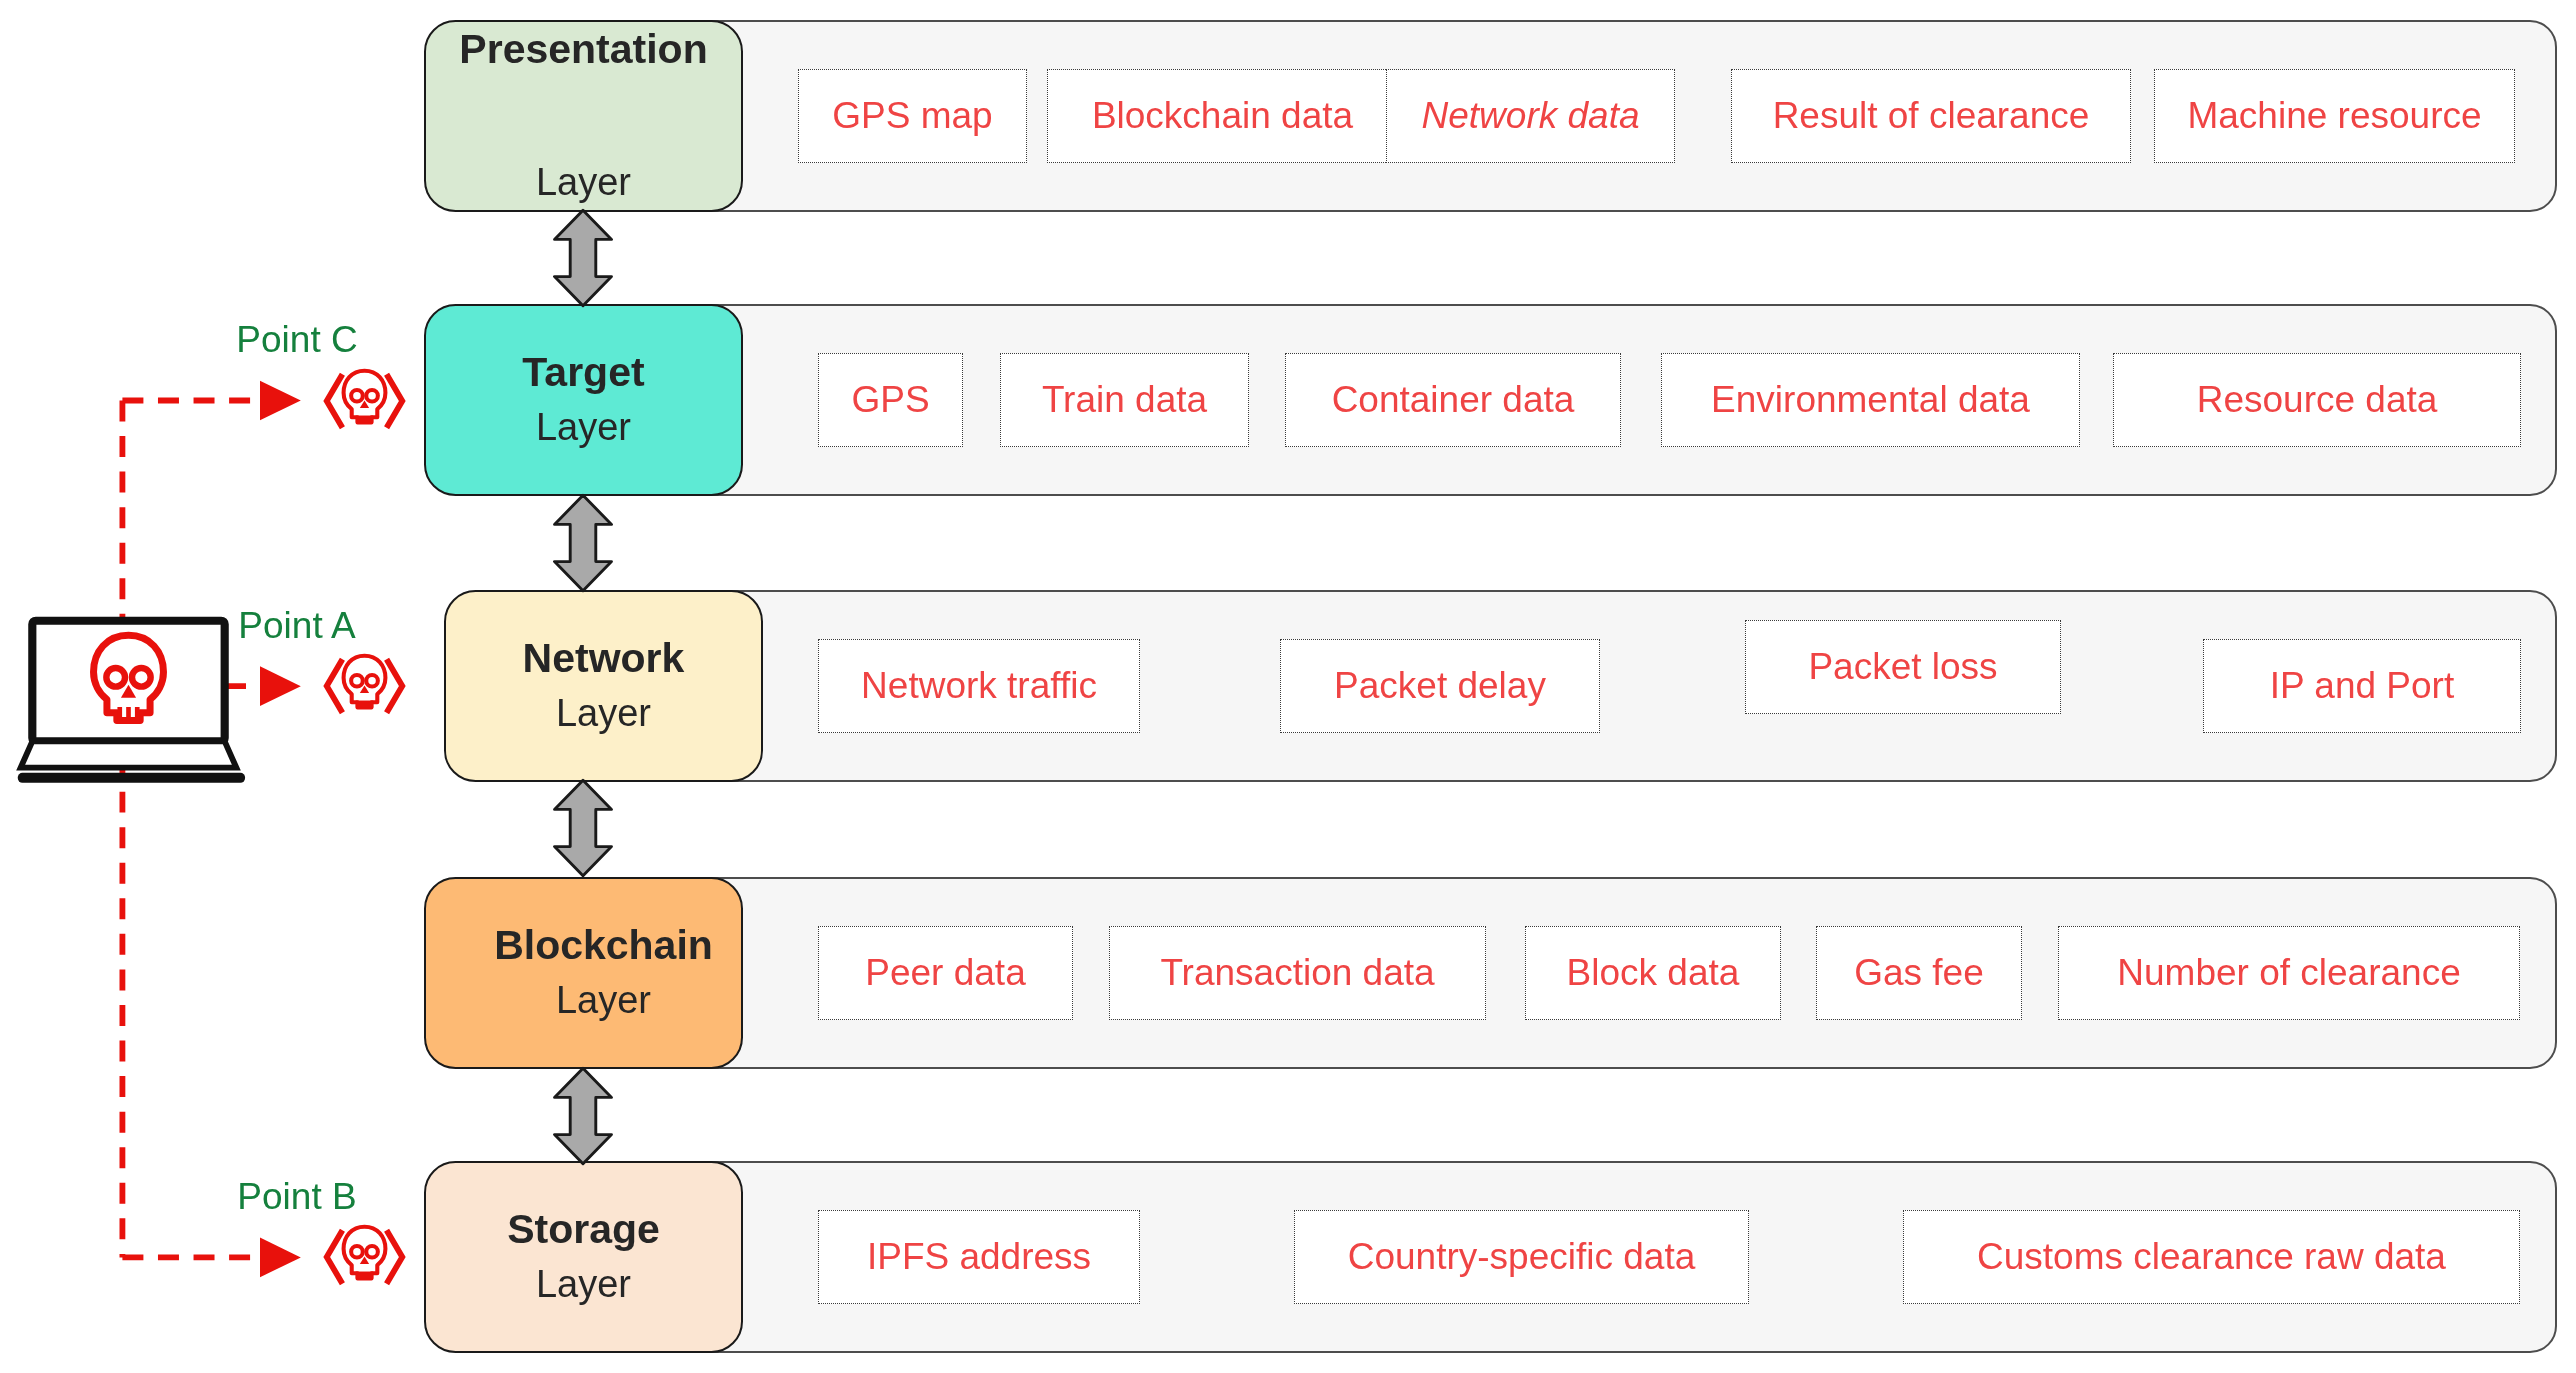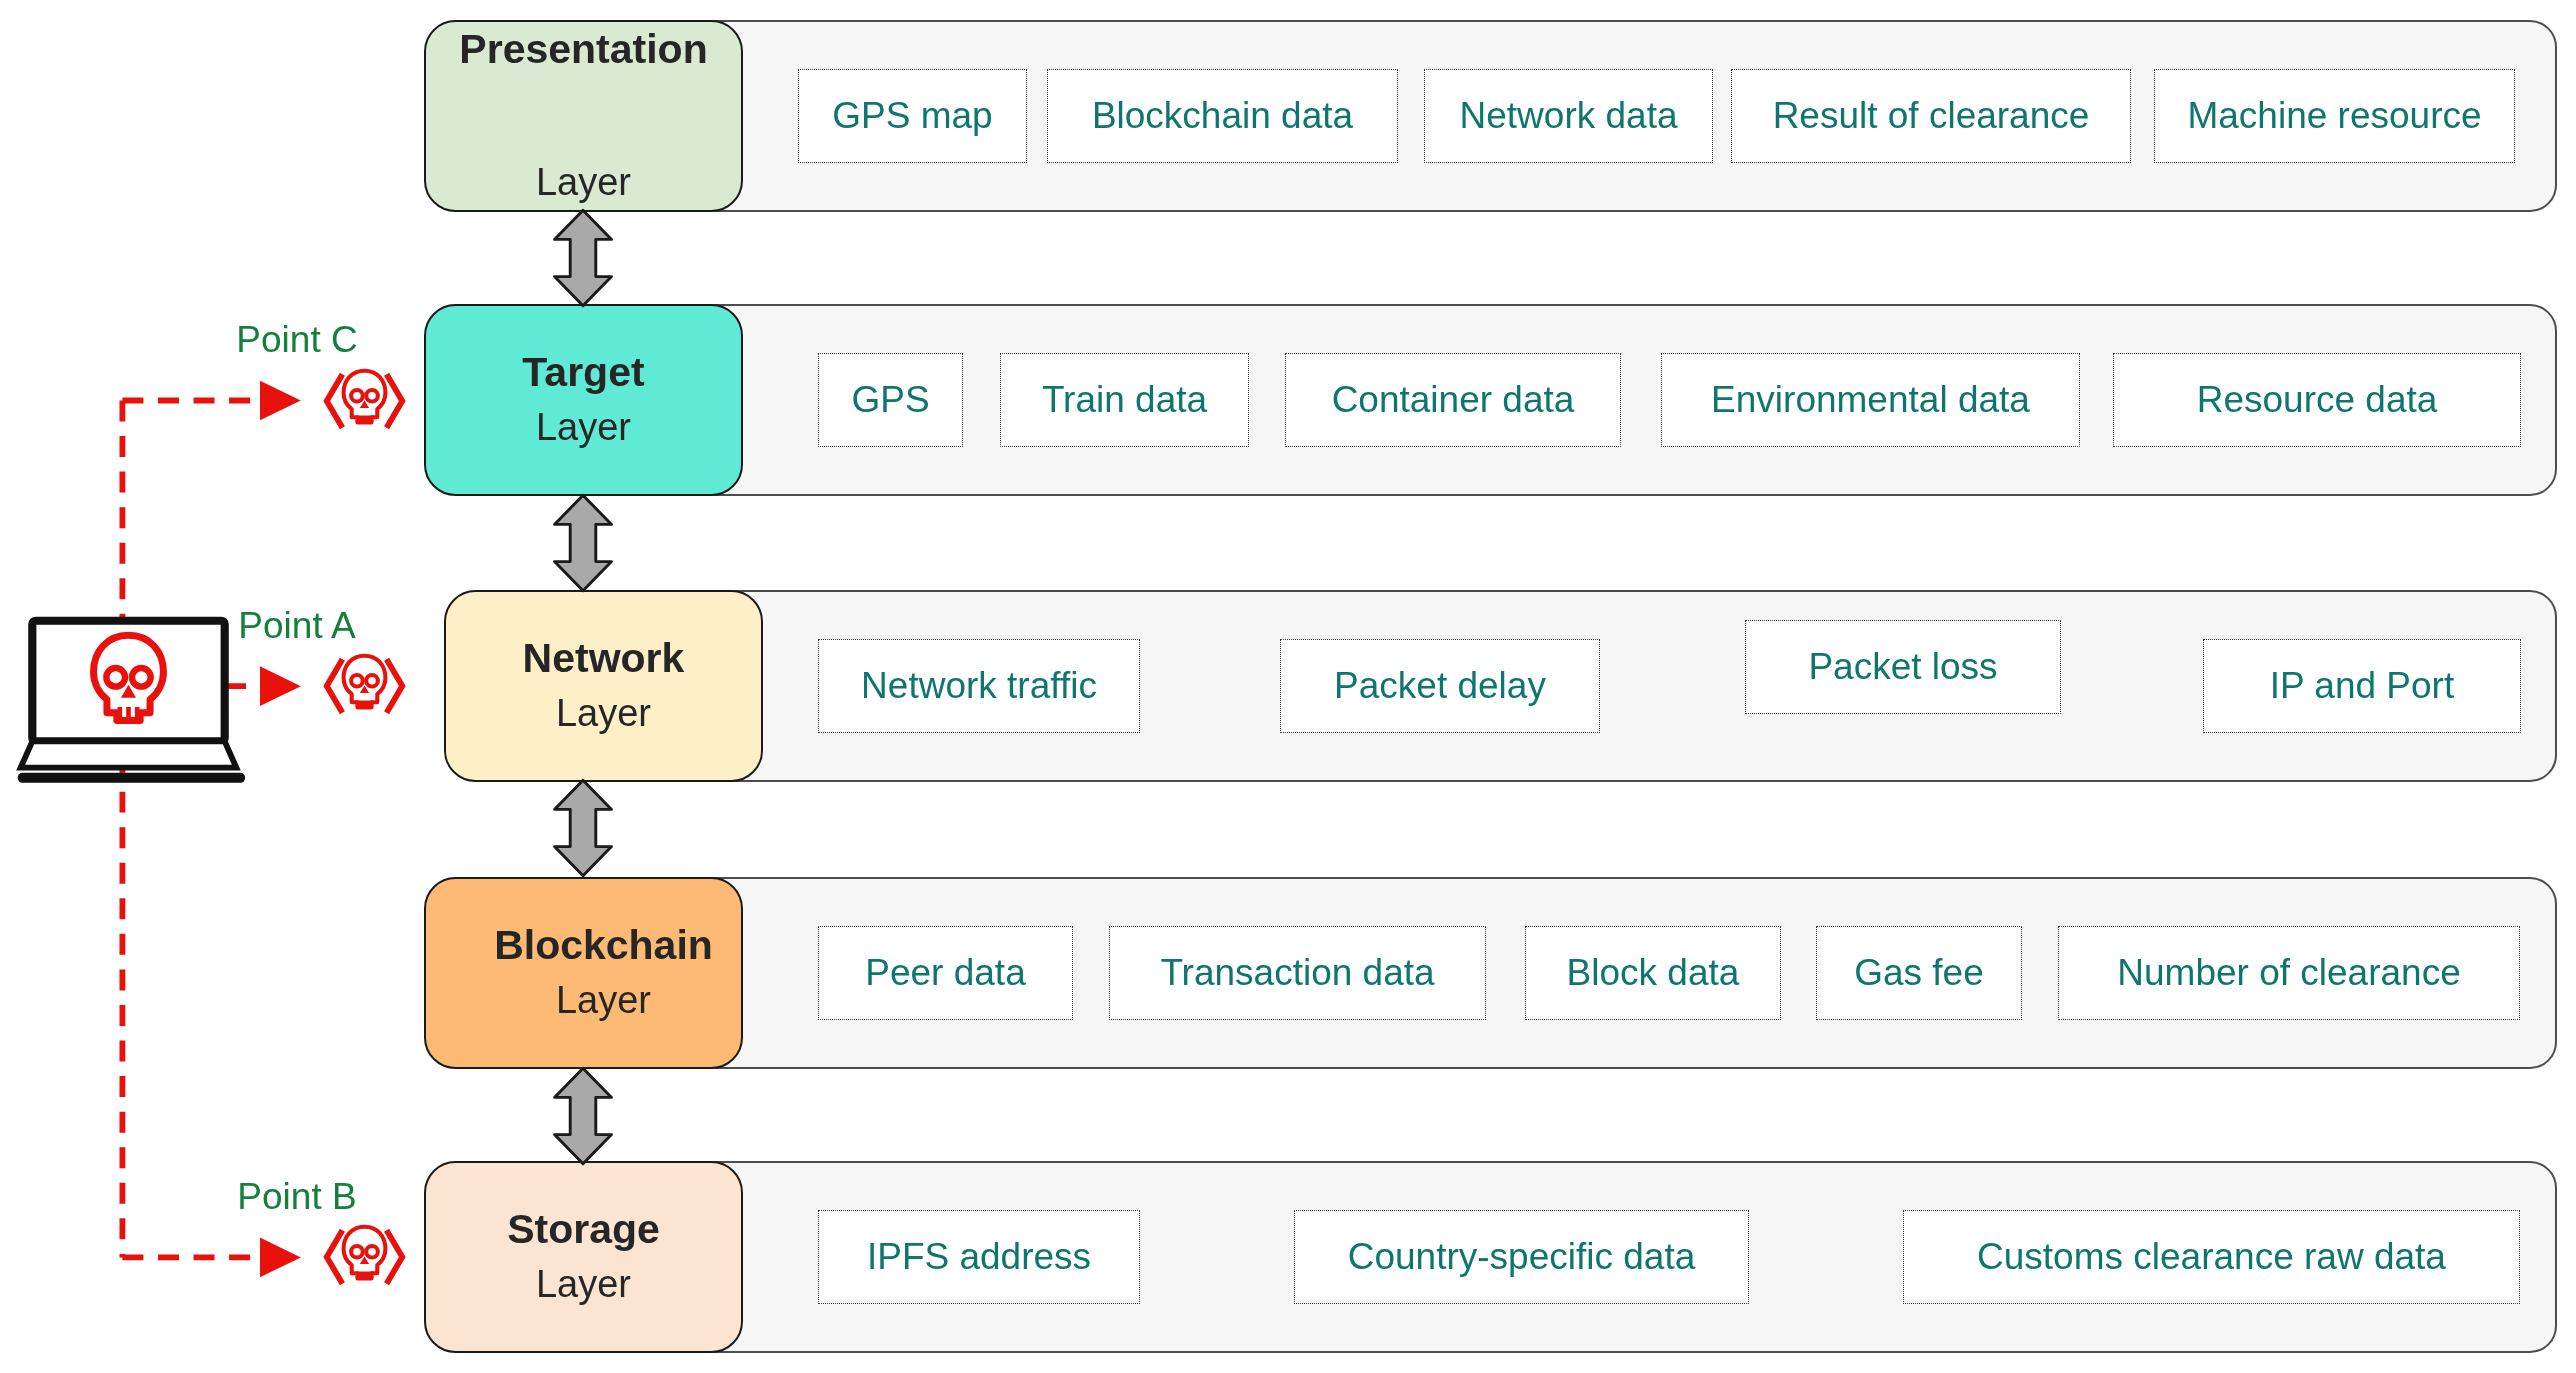--- a/index.html
+++ b/index.html
@@ -18,21 +18,21 @@
   .bar{position:absolute;left:583px;width:1974px;height:192px;background:#f6f6f6;
        border:2.3px solid #4d4d4d;border-radius:27px;box-sizing:border-box;z-index:2;}
   .labelbox{position:absolute;left:424px;width:319px;height:192px;border:2.9px solid #1a1a1a;
        border-radius:31.5px;box-sizing:border-box;display:flex;flex-direction:column;
        align-items:center;justify-content:center;z-index:4;}
   .layer-title{font-size:41px;font-weight:bold;color:#262626;line-height:55px;white-space:nowrap;}
   .layer-sub{font-size:38px;font-weight:400;color:#262626;line-height:55px;white-space:nowrap;}
 
   .item{position:absolute;height:94px;background:#ffffff;border:1.7px dotted #3a3a3a;
        box-sizing:border-box;display:flex;align-items:center;justify-content:center;
-       font-size:37px;color:#0f766e;white-space:nowrap;z-index:3;}
+       font-size:37px;color:#ef4444;white-space:nowrap;z-index:3;}
 
   .conn-arrow{position:absolute;width:64px;height:100px;z-index:5;}
   .conn-arrow path{fill:#a9a9a9;stroke:#1a1a1a;stroke-width:5;stroke-linejoin:round;}
 
   
   .point-label{position:absolute;transform:translateX(-50%);color:#15803d;font-size:37px;
        line-height:41px;white-space:nowrap;z-index:6;}
   .skull-badge{position:absolute;width:93px;height:70px;z-index:6;}
 </style>
 </head>
@@ -66,21 +66,21 @@
   </svg>
 
   <div id="layers">
       <div class="bar" style="top: 20.4px;"></div>
       <div class="labelbox" style="top: 20.4px; background: rgb(217, 233, 210); justify-content: space-between;">
         <div class="layer-title">Presentation</div>
         <div class="layer-sub">Layer</div>
       </div>
       <div class="item" style="left: 798px; width: 229px; top: 69px;">GPS map</div>
       <div class="item" style="left: 1047px; width: 351px; top: 69px;">Blockchain data</div>
-      <div class="item" style="left: 1424px; width: 289px; top: 69px;">Network data</div>
+      <div class="item" style="left: 1386px; width: 289px; top: 69px; font-style: italic;">Network data</div>
       <div class="item" style="left: 1731px; width: 400px; top: 69px;">Result of clearance</div>
       <div class="item" style="left: 2154px; width: 361px; top: 69px;">Machine resource</div>
       <div class="bar" style="top: 304px;"></div>
       <div class="labelbox" style="top: 304px; background: #5eead4;">
         <div class="layer-title">Target</div>
         <div class="layer-sub">Layer</div>
       </div>
       <div class="item" style="left: 818px; width: 145px; top: 353px;">GPS</div>
       <div class="item" style="left: 1000px; width: 249px; top: 353px;">Train data</div>
       <div class="item" style="left: 1285px; width: 336px; top: 353px;">Container data</div>

